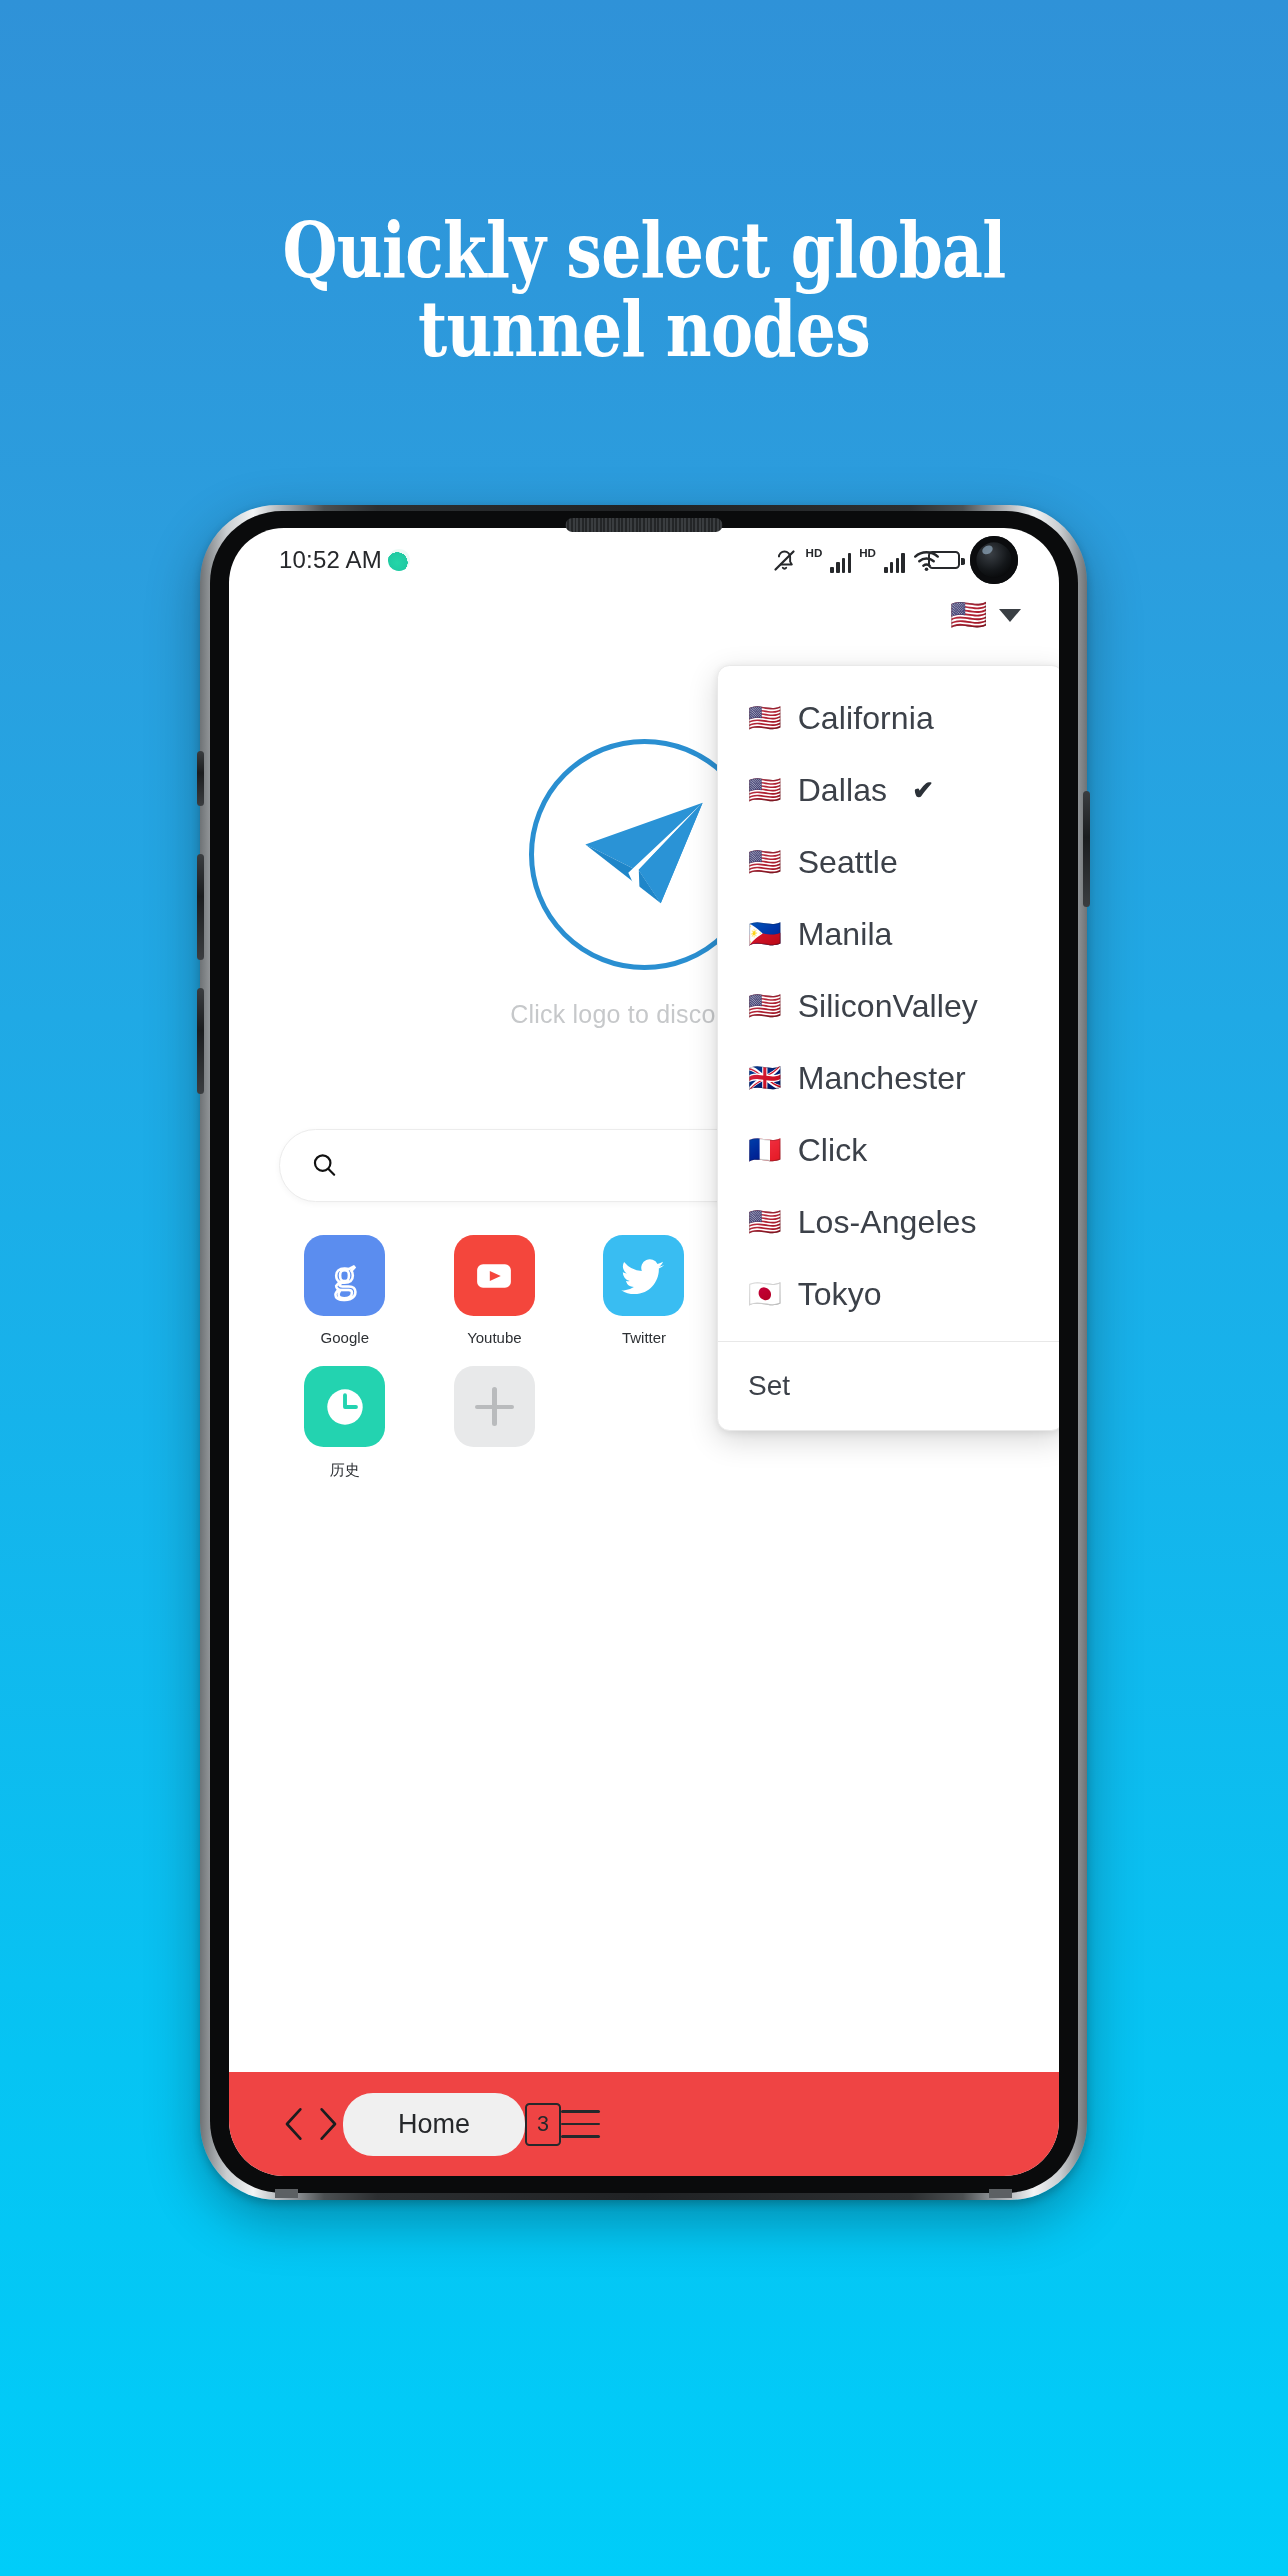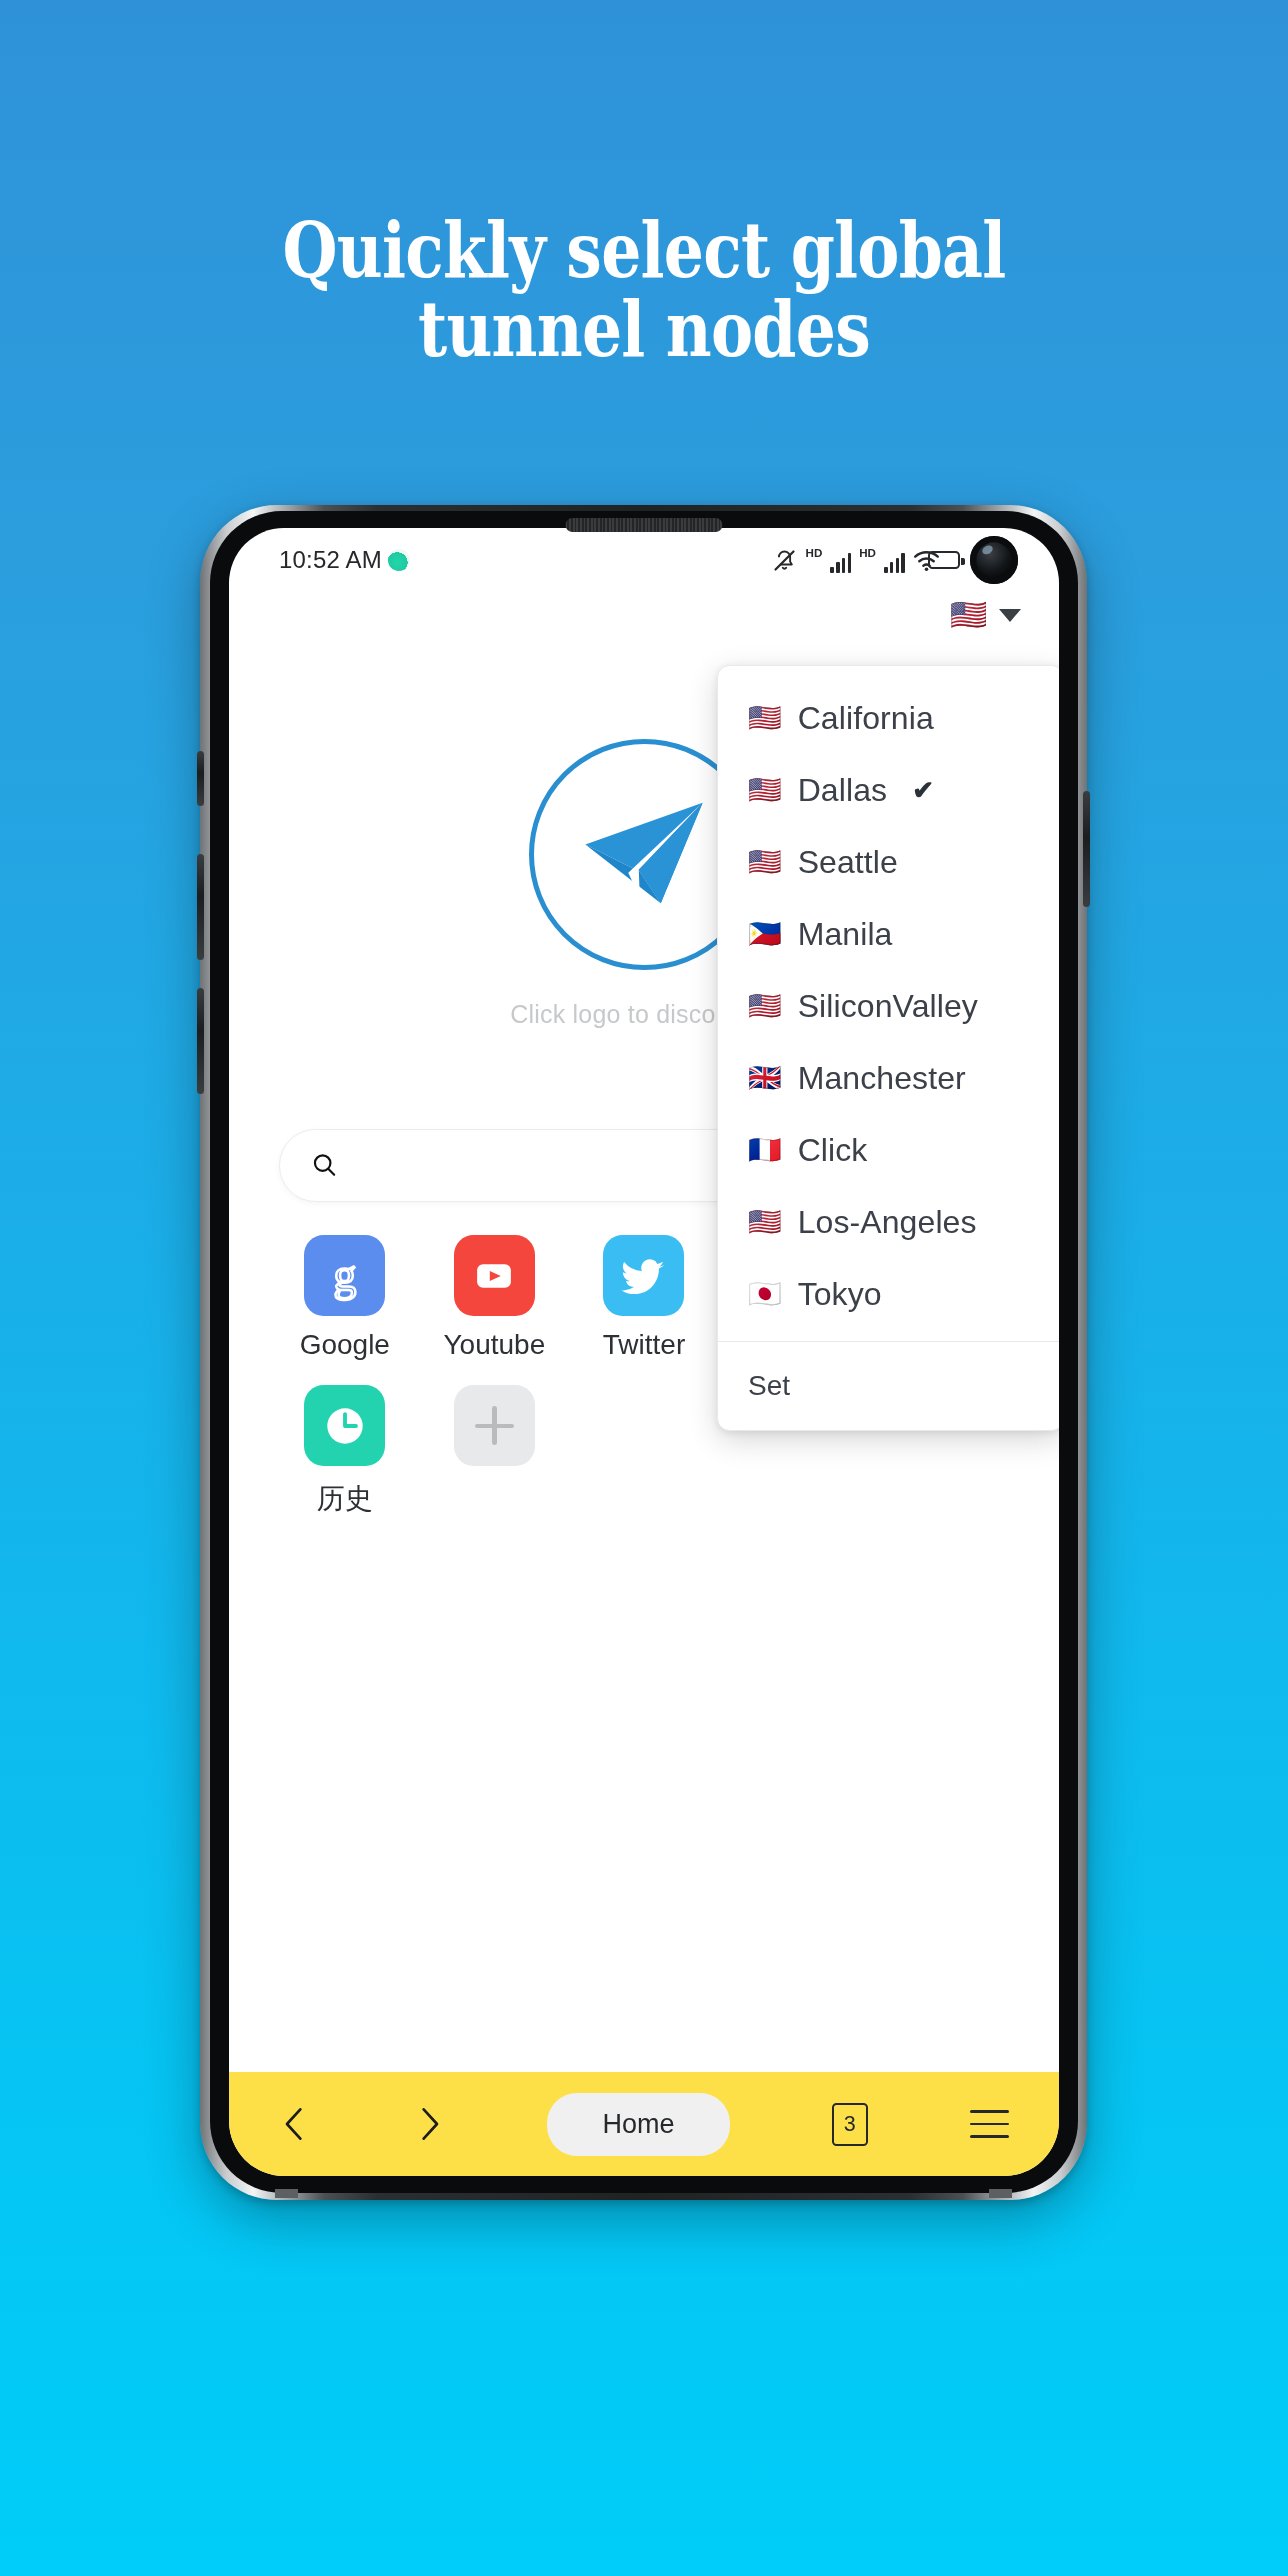--- a/index.html
+++ b/index.html
@@ -252,21 +252,21 @@
   }
   .app-tile {
     width: 81px; height: 81px;
     border-radius: 19.7px;
     display: flex; align-items: center; justify-content: center;
     position: relative;
   }
   .app-tile svg { width: 54px; height: 54px; }
   .app-label {
     margin-top: 13.4px;
-    font-size: 28px;
+    font-size: 15px;
     color: #2d3034;
     white-space: nowrap;
   }
   .tile-add {
     background: #e8e9ea;
   }
   .tile-add::before, .tile-add::after {
     content: ""; position: absolute;
     background: #b9bbbd; border-radius: 2.7px;
   }
@@ -309,23 +309,23 @@
     padding-left: 30px;
   }
   .dd-footer span { font-size: 28px; color: #3c4149; }
 
   
   .bottomnav {
     position: absolute;
     left: 0; bottom: 0;
     width: 100%;
     height: 104px;
-    display: flex; align-items: center; justify-content: space-between;
+    display: flex; align-items: center; 
     padding: 0 50px;
-    background: #fde047;
+    background: #ef4444;
   }
   .nav-chev { width: 32px; height: 38px; }
   .home-pill {
     background: #f0f0f0;
     border-radius: 30px;
     padding: 16px 55px;
     font-size: 27px;
     color: #26282b;
   }
   .tabcount {

